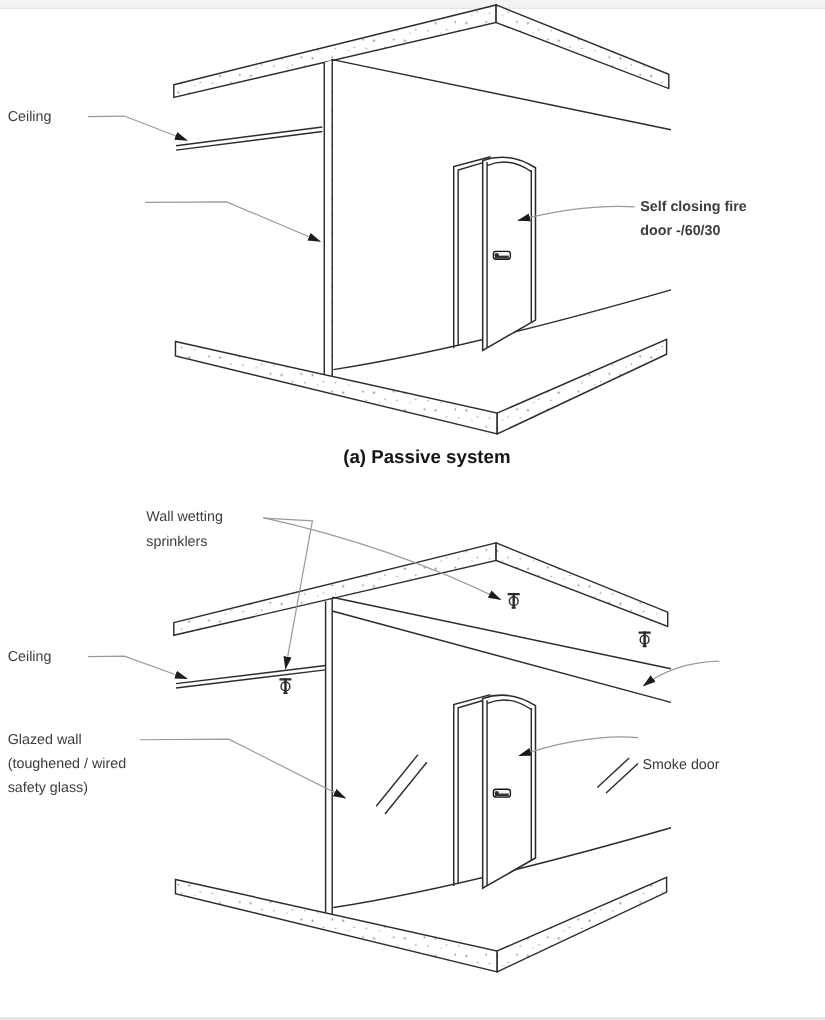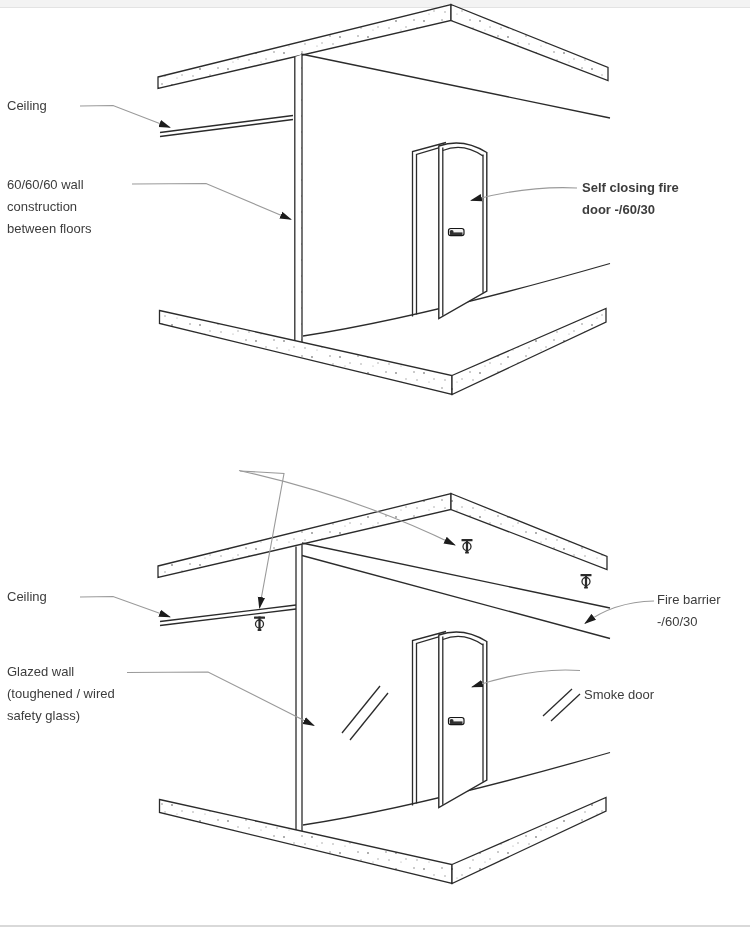--- a/index.html
+++ b/index.html
@@ -152,28 +152,26 @@
         <path class="leader" marker-end="url(#arw)" d="M240,471 L284,473.5 L259.5,608"></path>
         <path class="leader" marker-end="url(#arw)" d="M80,597 L113,596.5 L170,617"></path>
         <path class="leader" marker-end="url(#arw)" d="M127,672.5 L208,672 L314,725.5"></path>
         <path class="leader" marker-end="url(#arw)" d="M654,601 Q613,602 585,623.5"></path>
         <path class="leader" marker-end="url(#arw)" d="M580,670.5 Q532,667 472,687"></path>
       </g>
     </g>
   </svg>
 
   <div class="label" style="left:7px;top:95px;">Ceiling</div>
-  <div class="label" style="left:7px;top:174px;">60/60/60 wall
-construction
-between floors</div>
   <div class="label" style="left:582px;top:177px;font-weight:bold;">Self closing fire
 door -/60/30</div>
+  <div class="caption" style="left:312px;top:406px;">(a) Passive system</div>
 
+  <div class="label" style="left:133px;top:459px;">Wall wetting
+sprinklers</div>
   <div class="label" style="left:7px;top:586px;">Ceiling</div>
   <div class="label" style="left:7px;top:661px;">Glazed wall
 (toughened / wired
 safety glass)</div>
-  <div class="label" style="left:657px;top:589px;">Fire barrier
--/60/30</div>
   <div class="label" style="left:584px;top:684px;">Smoke door</div>
 
   <div id="bottombar"></div>
 </div>
 
 </body></html>

